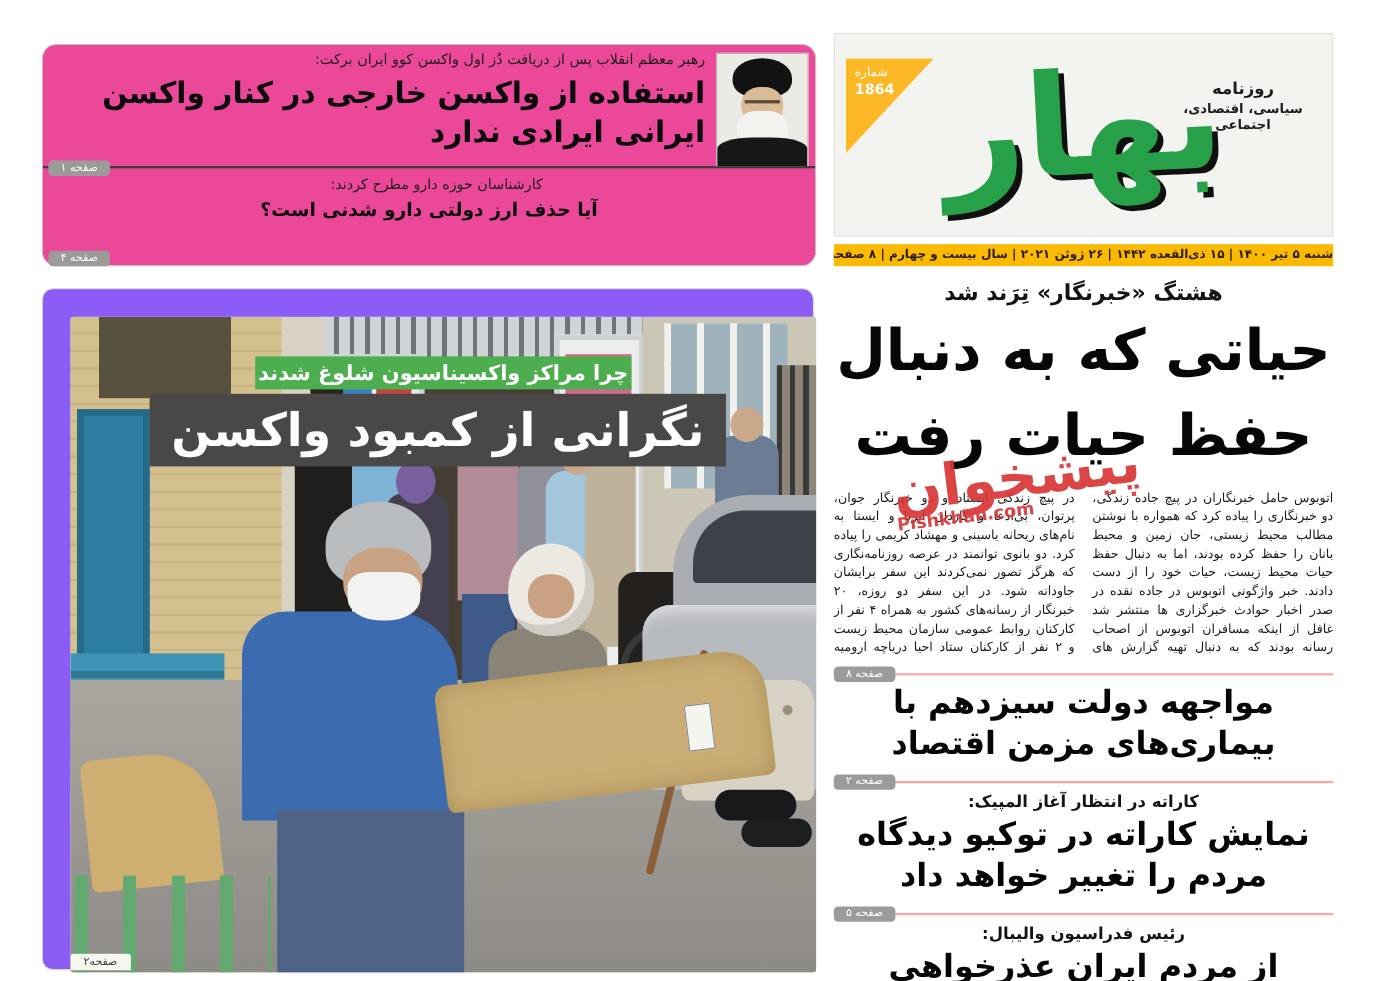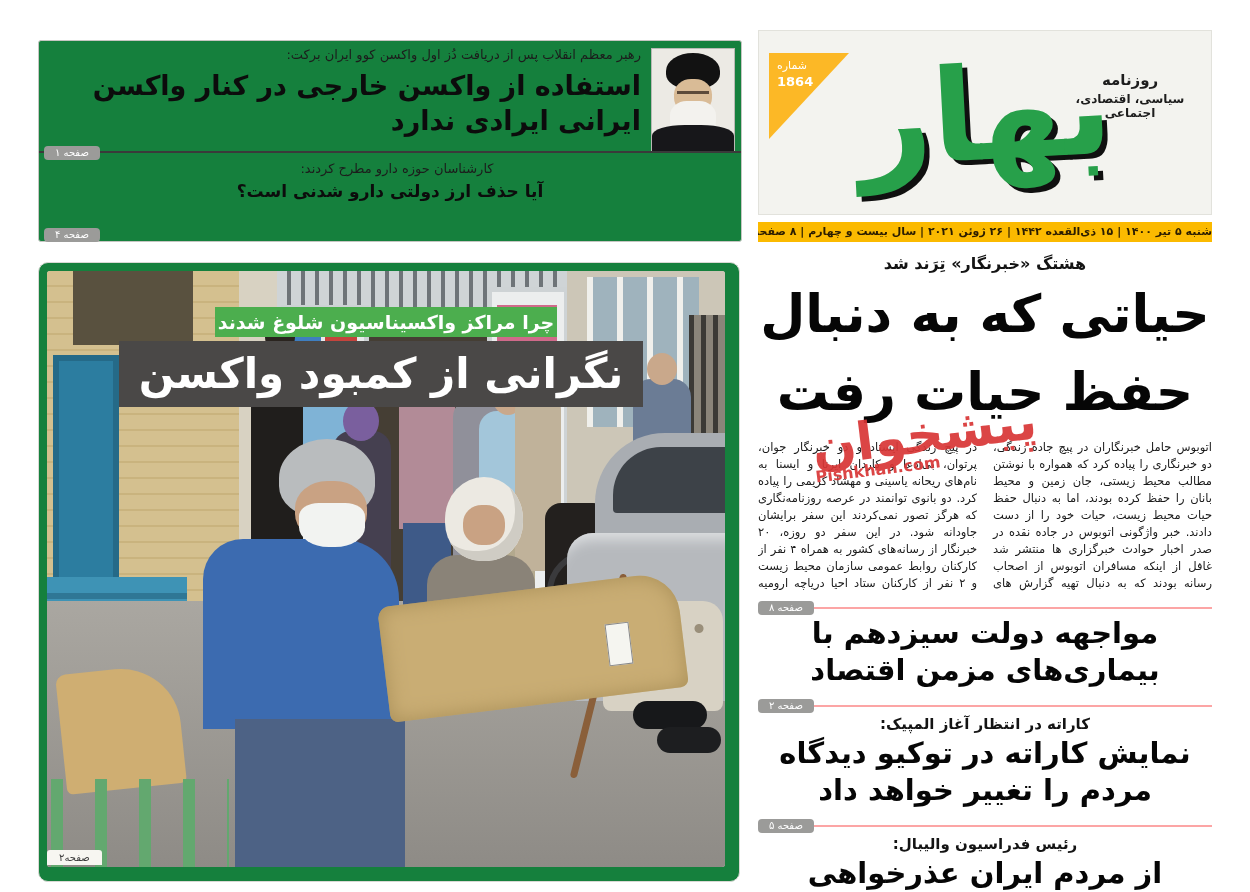--- a/index.html
+++ b/index.html
@@ -1,20 +1,20 @@
 <!DOCTYPE html>
 <html lang="fa"><head>
 <meta charset="utf-8">
 <style>
   html,body{margin:0;padding:0;background:#ffffff;}
   .page{position:relative;width:1250px;height:892px;background:#ffffff;overflow:hidden;
         font-family:"DejaVu Sans","Liberation Sans",sans-serif;color:#111;}
   
   .top-box{position:absolute;left:38px;top:40px;width:702px;height:200px;
-           border:1px solid #c6c6c2;border-radius:3px;background:#15803d;}
+           border:1px solid #c6c6c2;border-radius:13px;background:#ec4899;}
   .story1{position:relative;height:112px;}
   .portrait{position:absolute;right:6px;top:7px;width:82px;height:102px;border:1px solid #b9b9b4;
             background:#eceae4;overflow:hidden;}
   .turban{position:absolute;left:14px;top:4px;width:54px;height:36px;background:#121212;border-radius:50% 50% 42% 42%;}
   .face{position:absolute;left:22px;top:30px;width:38px;height:34px;background:#d9bb96;border-radius:45%;}
   .glasses{position:absolute;left:25px;top:42px;width:32px;height:7px;border-top:3px solid #5c4a3a;}
   .beard{position:absolute;left:18px;top:52px;width:46px;height:40px;background:#f3f2ee;border-radius:40% 40% 55% 55%;}
   .robe{position:absolute;left:0;top:76px;width:82px;height:26px;background:#17171a;border-radius:40% 40% 0 0;}
   .story1-text{position:absolute;right:100px;left:10px;top:6px;text-align:right;direction:rtl;}
   .kicker-sm{font-size:13px;color:#1c1c1c;}
@@ -22,21 +22,21 @@
   .rule-left{position:absolute;left:0;right:0;bottom:0;border-bottom:2px solid #3a3a3a;}
   .story2{position:relative;height:86px;direction:rtl;text-align:center;padding-top:8px;}
   .story2 .kicker-sm{padding-left:14px;text-align:center;}
   .hl-left-2{margin-top:5px;font-size:17px;font-weight:bold;color:#0c0c0c;}
   .page-tab{position:absolute;background:#9b9b99;color:#fff;font-size:10px;line-height:14px;
             padding:0 11px;border-radius:4px;direction:rtl;white-space:nowrap;}
   .tab-s1{left:5px;bottom:-7px;}
   .tab-s2{left:5px;bottom:5px;}
   
   .photo-box{position:absolute;left:38px;top:262px;width:702px;height:620px;
-             border:1px solid #d9d9d4;border-radius:10px;background:#15803d;padding:8px;box-sizing:border-box;}
+             border:1px solid #d9d9d4;border-radius:10px;background:#8b5cf6;padding:25px;box-sizing:border-box;}
   .photo{position:relative;width:678px;height:596px;overflow:hidden;border-radius:3px;background:#d8d2c2;}
   .ph{position:absolute;}
   
   .wall-left{left:0;top:0;width:192px;height:430px;background:repeating-linear-gradient(#d4c08f 0 14px,#c9b37e 14px 16px);}
   .awning{left:26px;top:0;width:120px;height:74px;background:#59513f;}
   .door-blue{left:6px;top:84px;width:66px;height:238px;background:#2c7da0;box-shadow:inset 0 0 0 6px #256a88;}
   .fence-blue{left:0;top:306px;width:140px;height:126px;background:repeating-linear-gradient(#3e93b5 0 16px,#2f7795 16px 22px);}
   .gate-top{left:230px;top:0;width:292px;height:44px;background:repeating-linear-gradient(90deg,#cfd4d6 0 10px,#6e7478 10px 14px);}
   .gate-panel-l{left:234px;top:34px;width:88px;height:300px;background:#e8eaea;box-shadow:inset 0 0 0 5px #cdd2d4;}
   .poster-blue{left:244px;top:48px;width:30px;height:66px;background:#3f7fc1;}
@@ -114,21 +114,21 @@
   .issue-tri .lbl{font-size:11px;display:block;text-align:left;}
   .issue-tri .num{font-size:13px;font-weight:bold;display:block;text-align:left;margin-top:2px;}
   .logo-word{position:absolute;left:50%;top:46%;transform:translate(-50%,-50%) rotate(-3deg);
              font-size:128px;font-weight:bold;color:#27a04a;line-height:1;
              text-shadow:5px 5px 0 #101010;letter-spacing:-4px;white-space:nowrap;}
   .mast-sub{position:absolute;left:296px;top:40px;width:150px;text-align:center;direction:rtl;}
   .mast-sub .l1{font-size:15px;font-weight:bold;color:#1d1d1d;}
   .mast-sub .l2{font-size:12px;font-weight:bold;color:#1d1d1d;margin-top:3px;}
   .date-bar{margin-top:7px;height:20px;background:#fbba00;color:#2b1d00;font-size:11px;font-weight:bold;
             line-height:20px;text-align:center;direction:rtl;white-space:nowrap;overflow:hidden;}
-  .lead-kicker{margin-top:12px;text-align:center;direction:rtl;font-size:16px;font-weight:bold;color:#141414;}
+  .lead-kicker{margin-top:12px;text-align:center;direction:rtl;font-size:20px;font-weight:bold;color:#141414;}
   .lead-headline{margin-top:2px;text-align:center;direction:rtl;font-weight:bold;color:#060606;
                  font-size:52px;line-height:78px;}
   .lead-body{margin-top:8px;display:flex;gap:16px;direction:rtl;height:152px;overflow:hidden;}
   .lead-body .col{width:50%;font-size:11.5px;line-height:17px;text-align:justify;color:#1a1a1a;direction:rtl;}
   .rule-row{position:relative;height:16px;border-bottom:2px solid #fca5a5;margin-bottom:6px;}
   .rule-row .page-tab{left:0;bottom:-8px;}
   .sec-kicker{margin-top:8px;text-align:center;direction:rtl;font-size:15px;font-weight:bold;color:#141414;}
   .sec-headline{margin-top:2px;text-align:center;direction:rtl;font-weight:bold;color:#060606;
                 font-size:29px;line-height:37px;}
   

